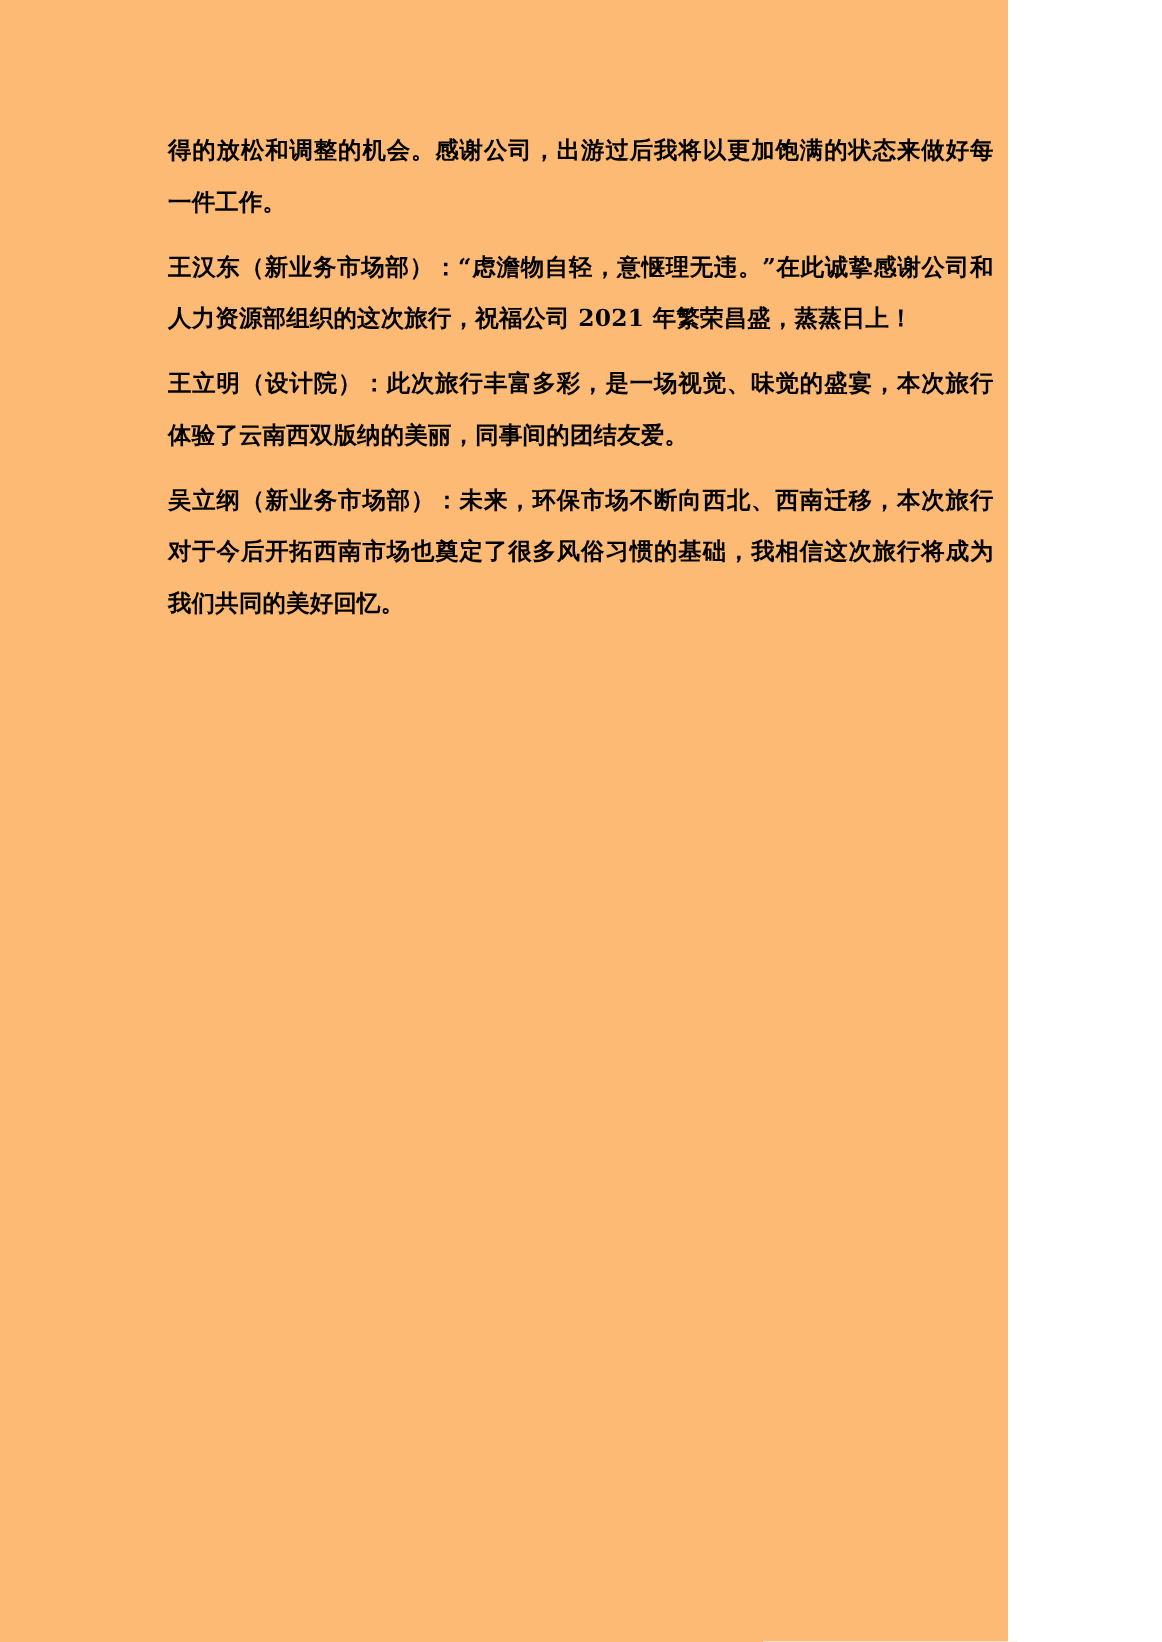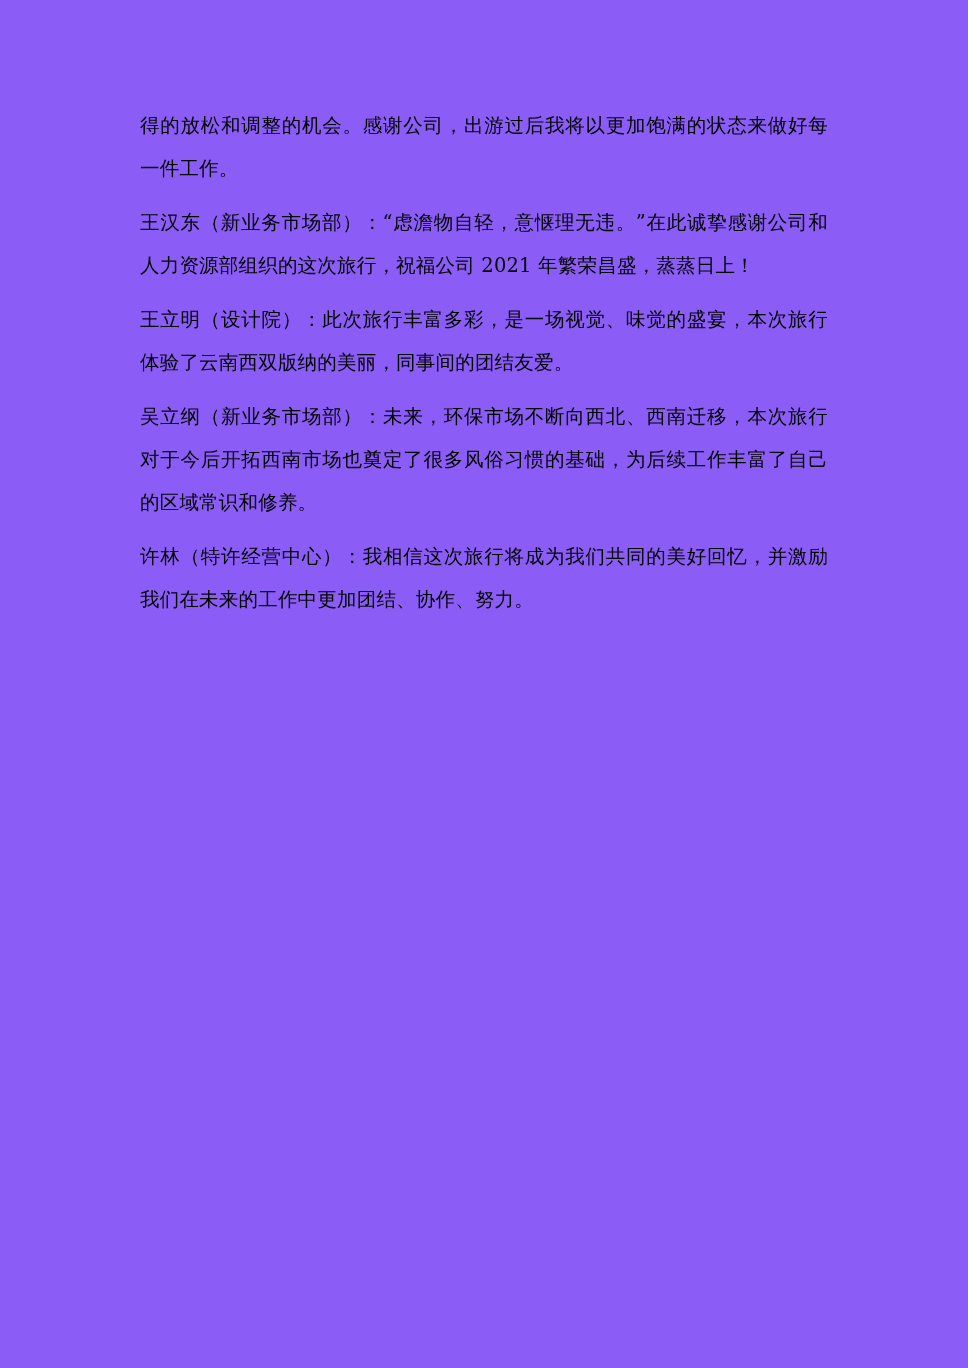--- a/index.html
+++ b/index.html
@@ -9,24 +9,25 @@
   }
   body {
     width: 968px;
     height: 1368px;
     font-family: "DejaVu Serif", "Liberation Serif", serif;
     color: #000000;
     overflow: hidden;
   }
   .page {
     position: relative;
-    width: 968px;
+    width: 840px;
     height: 1368px;
-    background: #8b5cf6;
+    background: #fdba74;
     box-sizing: border-box;
+    font-weight: bold;
   }
   .content {
     position: absolute;
     left: 140px;
     top: 104px;
     width: 688px;
   }
   .para {
     font-size: 19.5px;
     line-height: 43px;
@@ -41,16 +42,15 @@
   }
 </style>
 </head>
 <body>
 
 <div class="page">
   <div class="content">
     <p class="para">得的放松和调整的机会。感谢公司，出游过后我将以更加饱满的状态来做好每一件工作。</p>
     <p class="para">王汉东（新业务市场部）：“虑澹物自轻，意惬理无违。”在此诚挚感谢公司和人力资源部组织的这次旅行，祝福公司 2021 年繁荣昌盛，蒸蒸日上！</p>
     <p class="para">王立明（设计院）：此次旅行丰富多彩，是一场视觉、味觉的盛宴，本次旅行体验了云南西双版纳的美丽，同事间的团结友爱。</p>
-    <p class="para">吴立纲（新业务市场部）：未来，环保市场不断向西北、西南迁移，本次旅行对于今后开拓西南市场也奠定了很多风俗习惯的基础，为后续工作丰富了自己的区域常识和修养。</p>
-    <p class="para">许林（特许经营中心）：我相信这次旅行将成为我们共同的美好回忆，并激励我们在未来的工作中更加团结、协作、努力。</p>
+    <p class="para">吴立纲（新业务市场部）：未来，环保市场不断向西北、西南迁移，本次旅行对于今后开拓西南市场也奠定了很多风俗习惯的基础，我相信这次旅行将成为我们共同的美好回忆。</p>
   </div>
 </div>
 
 </body></html>

